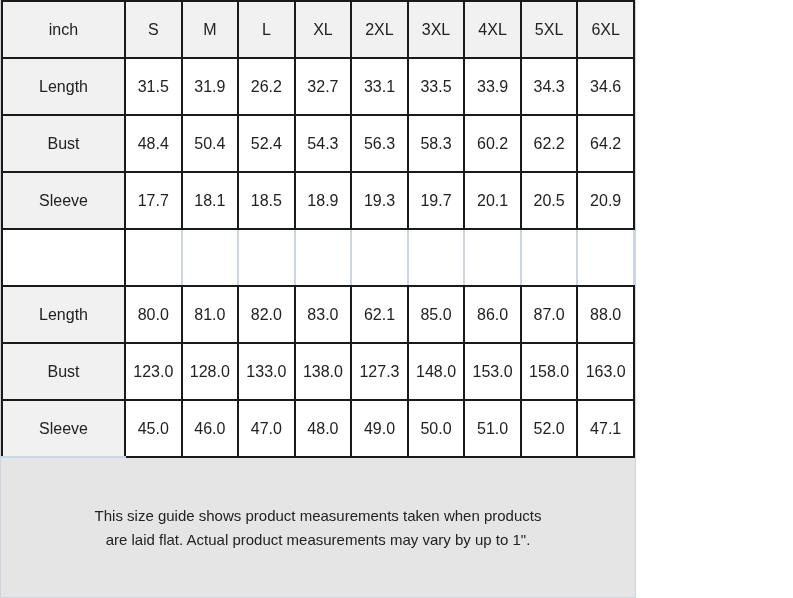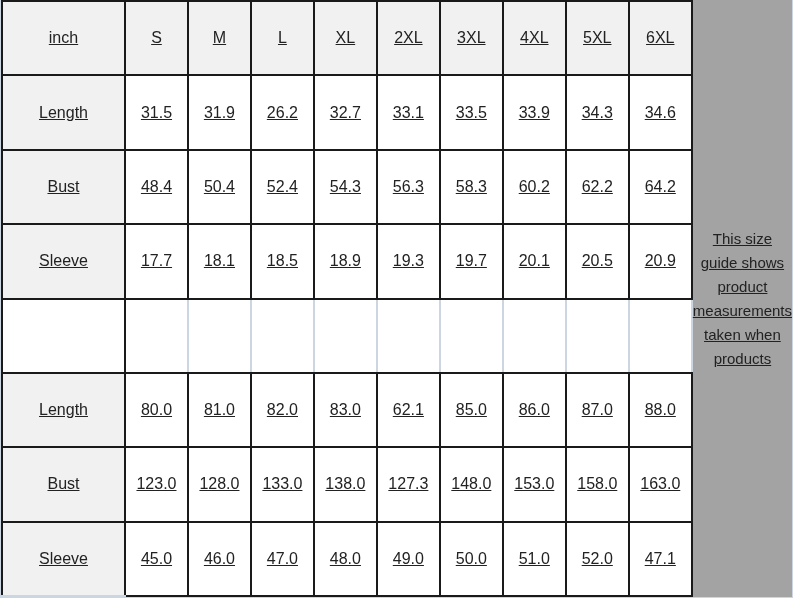--- a/index.html
+++ b/index.html
@@ -10,27 +10,27 @@
   }
   * { box-sizing: border-box; }
   html, body { margin: 0; padding: 0; background: #ffffff; }
   body {
     width: 793px;
     height: 598px;
     font-family: "Liberation Sans", sans-serif;
     color: var(--text);
   }
   .page {
-    width: 793px;
+    width: 636px;
     height: 598px;
     border-left: 1px solid var(--grid-light);
     border-right: 1px solid var(--grid-light);
     border-bottom: 1px solid var(--grid-light);
     display: flex;
-    text-decoration: underline;
+    flex-direction: column;
   }
   table.size-table {
     width: 100%;
     border-collapse: collapse;
     table-layout: fixed;
   }
   .size-table th, .size-table td {
     border: 2px solid var(--grid-dark);
     height: 57px;
     padding: 0;
@@ -50,21 +50,21 @@
     border-right-color: var(--grid-light);
   }
   
   .size-table tr:last-child th { border-bottom-color: var(--grid-light); }
   .footer {
     flex: 1;
     display: flex;
     flex-direction: column;
     justify-content: center;
     align-items: center;
-    background: #a3a3a3;
+    background: #e5e5e5;
     font-size: 15px;
     line-height: 1.6;
     color: var(--text);
     text-align: center;
   }
 </style>
 </head>
 <body>
 
 <div class="page">
@@ -167,14 +167,15 @@
           <td>49.0</td>
           <td>50.0</td>
           <td>51.0</td>
           <td>52.0</td>
           <td>47.1</td>
         </tr>
       </tbody>
   </table>
   <div class="footer">
     <div>This size guide shows product measurements taken when products</div>
+    <div>are laid flat. Actual product measurements may vary by up to 1".</div>
   </div>
 </div>
 
 </body></html>

